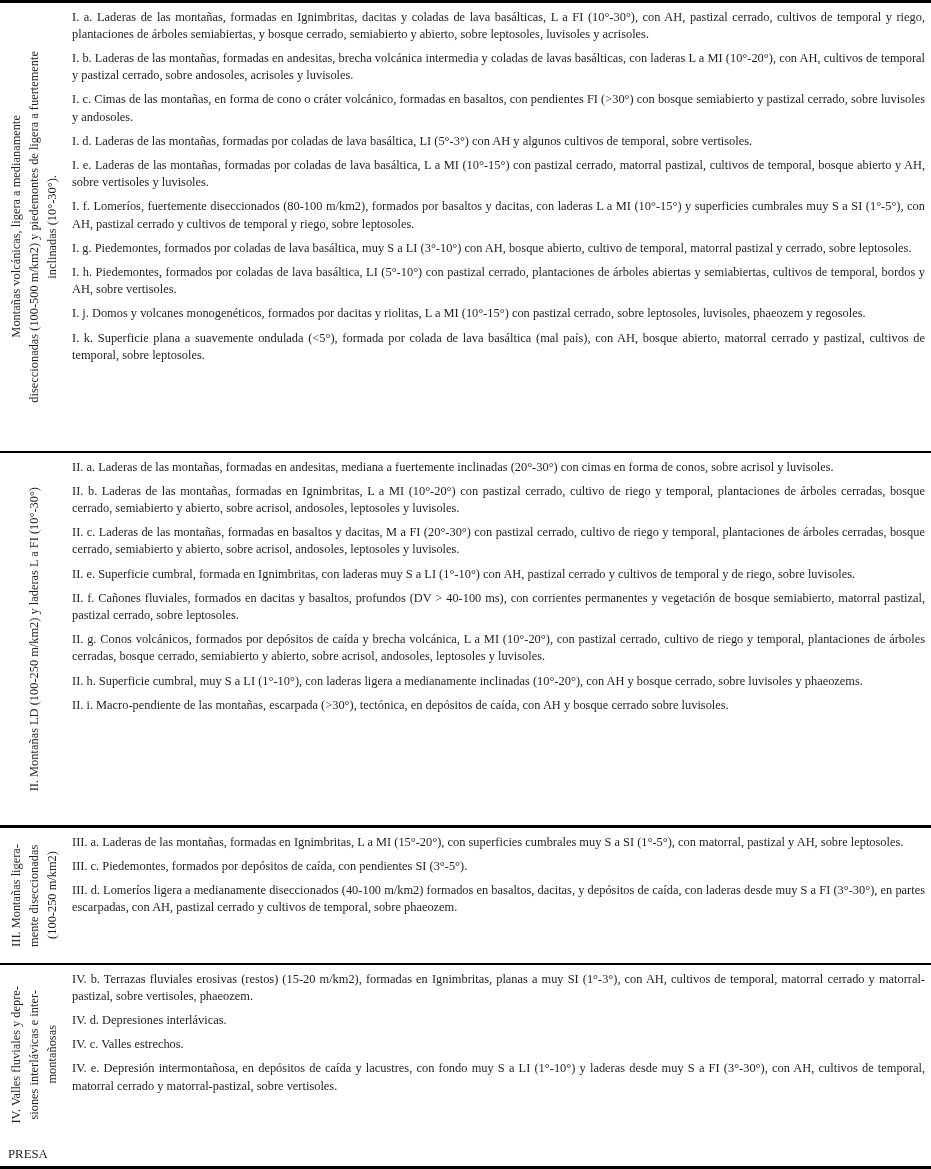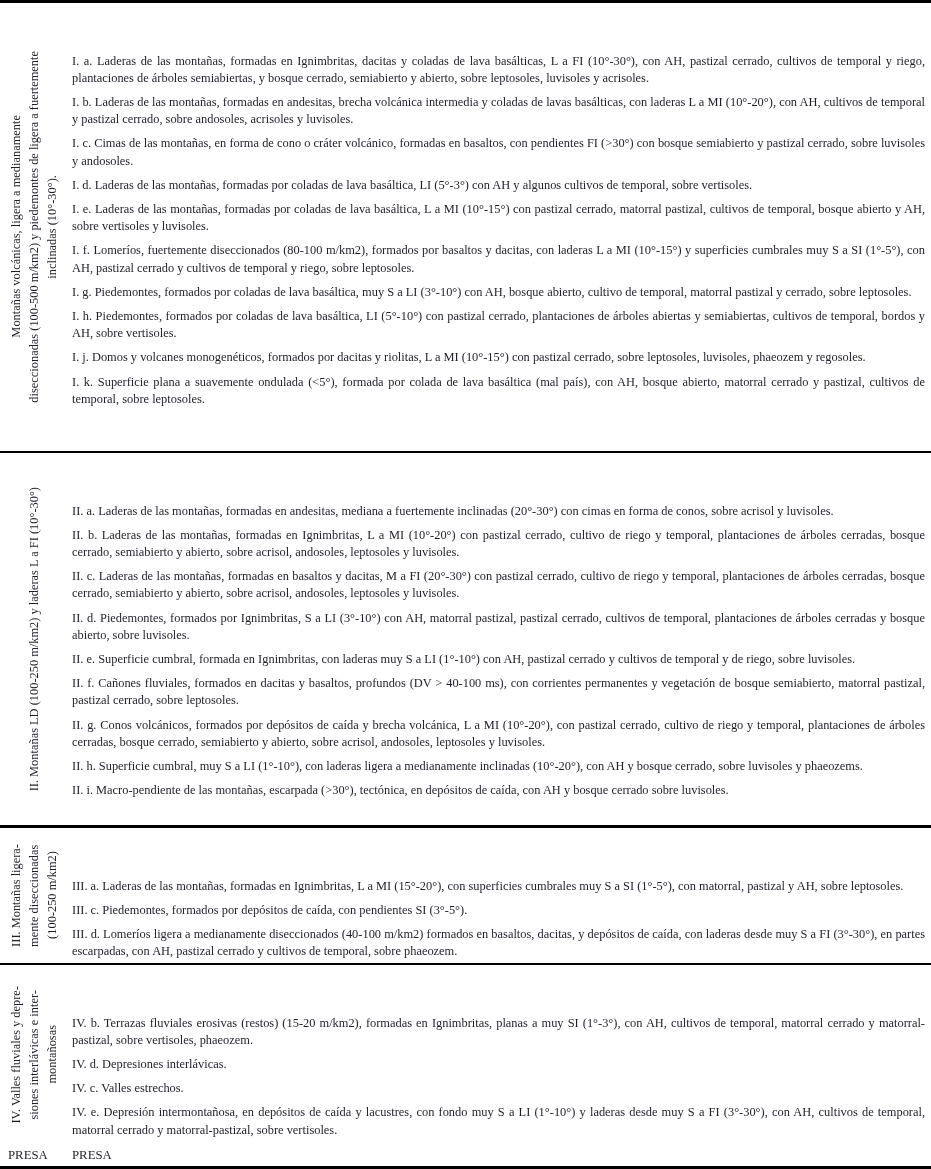--- a/index.html
+++ b/index.html
@@ -26,21 +26,21 @@
   }
   .section {
     box-sizing: border-box;
     display: flex;
     overflow: hidden;
   }
   .sec1 { height: 448px; }
   .sec2 { height: 374px; border-top: 2px solid #000; }
   .sec3 { height: 138px; border-top: 3px solid #000; }
   .sec4 { height: 182px; border-top: 2px solid #000; }
-  .presa-row { height: 21px; display: flex; align-items: center; }
+  .presa-row { height: 21px; display: flex; align-items: flex-start; flex-direction: column; }
   .label-cell {
     flex: 0 0 68px;
     width: 68px;
     display: flex;
     align-items: center;
     justify-content: center;
     overflow: hidden;
   }
   .vlabel {
     writing-mode: vertical-rl;
@@ -48,21 +48,20 @@
     white-space: pre-line;
     text-align: center;
     font-size: 12.4px;
     line-height: 18px;
     max-height: 100%;
   }
   .items-cell {
     flex: 1 1 auto;
     padding: 2px 6px 1px 4px;
     overflow: hidden;
-    margin-top: 44px;
   }
   .item {
     margin: 0;
     padding: 3.5px 0;
     font-size: 12.4px;
     line-height: 17.2px;
     text-align: justify;
   }
   .presa-left {
     flex: 0 0 68px;
@@ -105,21 +104,20 @@
   </div>
 
   <div class="section sec2">
     <div class="label-cell">
       <div class="vlabel">II. Montañas LD (100-250 m/km2) y laderas L a FI (10°-30°)</div>
     </div>
     <div class="items-cell">
       <p class="item">II. a. Laderas de las montañas, formadas en andesitas, mediana a fuertemente inclinadas (20°-30°) con cimas en forma de conos, sobre acrisol y luvisoles.</p>
       <p class="item">II. b. Laderas de las montañas, formadas en Ignimbritas, L a MI (10°-20°) con pastizal cerrado, cultivo de riego y temporal, plantaciones de árboles cerradas, bosque cerrado, semiabierto y abierto, sobre acrisol, andosoles, leptosoles y luvisoles.</p>
       <p class="item">II. c. Laderas de las montañas, formadas en basaltos y dacitas, M a FI (20°-30°) con pastizal cerrado, cultivo de riego y temporal, plantaciones de árboles cerradas, bosque cerrado, semiabierto y abierto, sobre acrisol, andosoles, leptosoles y luvisoles.</p>
-      <p class="item">II. d. Piedemontes, formados por Ignimbritas, S a LI (3°-10°) con AH, matorral pastizal, pastizal cerrado, cultivos de temporal, plantaciones de árboles cerradas y bosque abierto, sobre luvisoles.</p>
       <p class="item">II. e. Superficie cumbral, formada en Ignimbritas, con laderas muy S a LI (1°-10°) con AH, pastizal cerrado y cultivos de temporal y de riego, sobre luvisoles.</p>
       <p class="item">II. f. Cañones fluviales, formados en dacitas y basaltos, profundos (DV &gt; 40-100 ms), con corrientes permanentes y vegetación de bosque semiabierto, matorral pastizal, pastizal cerrado, sobre leptosoles.</p>
       <p class="item">II. g. Conos volcánicos, formados por depósitos de caída y brecha volcánica, L a MI (10°-20°), con pastizal cerrado, cultivo de riego y temporal, plantaciones de árboles cerradas, bosque cerrado, semiabierto y abierto, sobre acrisol, andosoles, leptosoles y luvisoles.</p>
       <p class="item">II. h. Superficie cumbral, muy S a LI (1°-10°), con laderas ligera a medianamente inclinadas (10°-20°), con AH y bosque cerrado, sobre luvisoles y phaeozems.</p>
       <p class="item">II. i.  Macro-pendiente de las montañas, escarpada (&gt;30°), tectónica, en depósitos de caída, con AH y bosque cerrado sobre luvisoles.</p>
     </div>
   </div>
 
   <div class="section sec3">
     <div class="label-cell">

